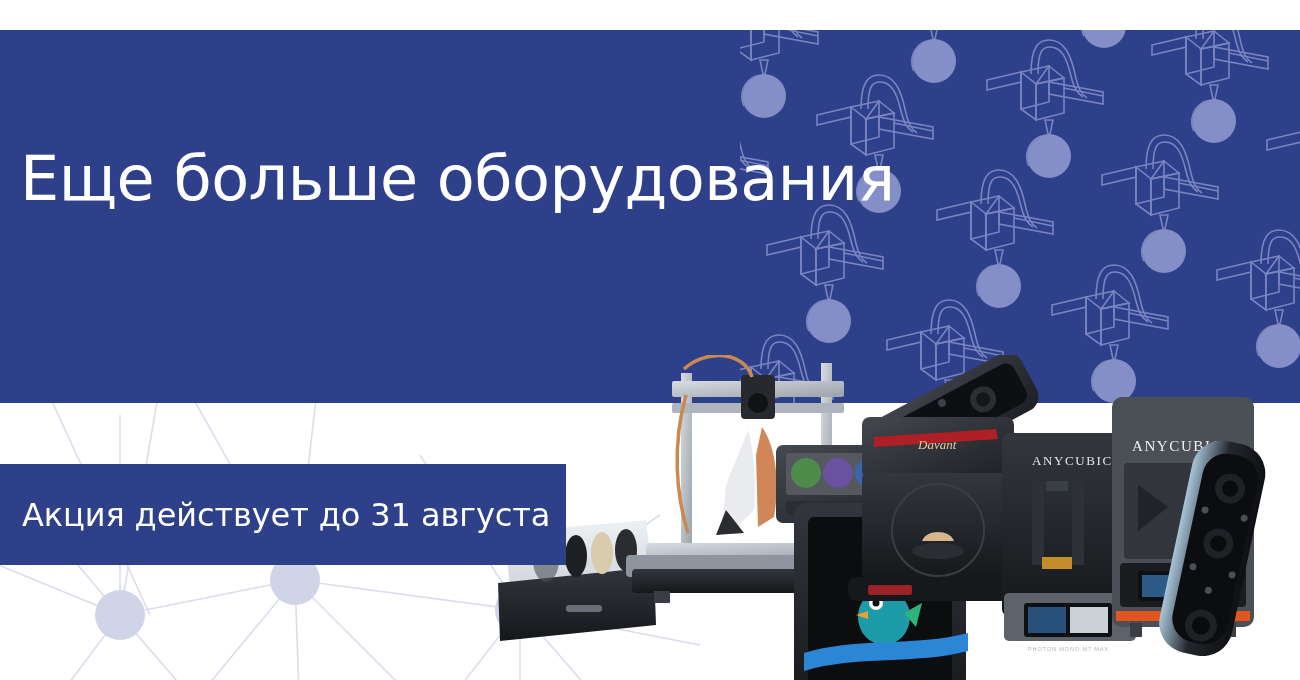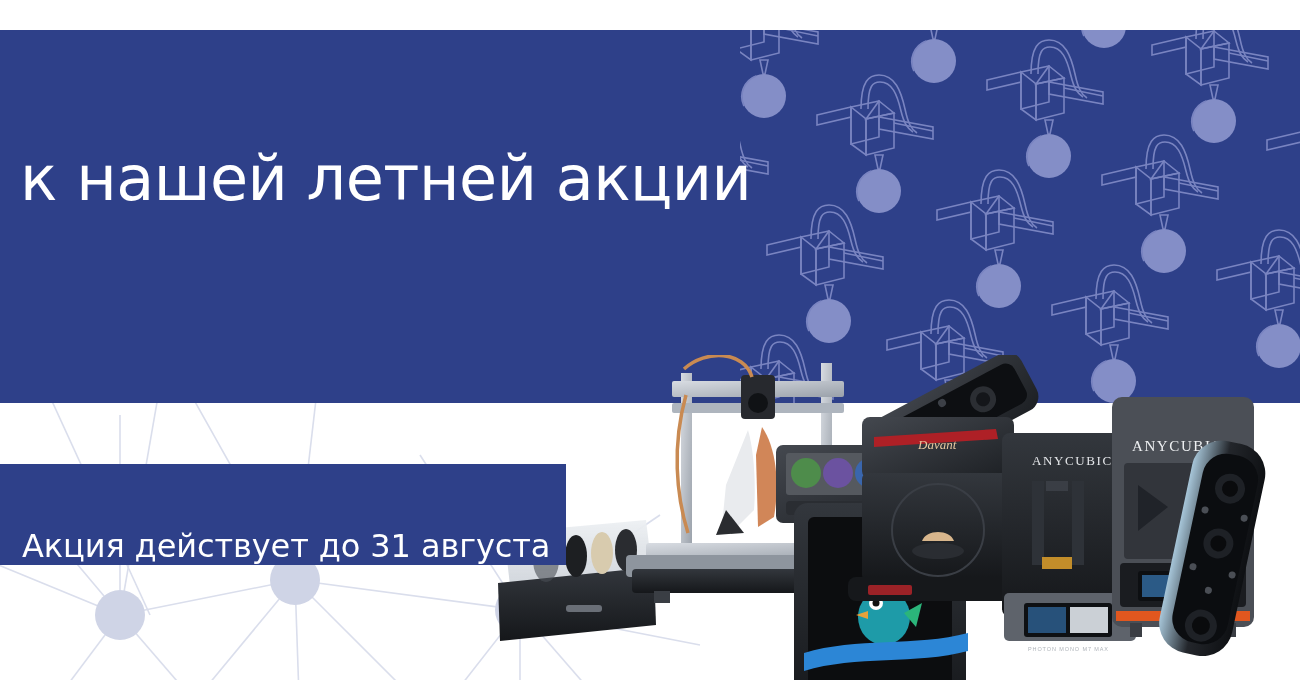--- a/index.html
+++ b/index.html
@@ -51,21 +51,21 @@
     width:800px; height:325px;
     z-index:3;
   }
 
   
   .promo-badge {
     position:absolute; left:0px; top:464px;
     width:566px; height:101px;
     background:#2E4089;
     z-index:5;
-    display:flex; align-items:flex-end;
+    display:flex; align-items:center;
   }
   .promo-badge-text {
     color:#ffffff;
     font-size:32px;
     font-weight:400;
     padding-left:22px;
     letter-spacing:-0.1px;
     white-space:nowrap;
   }
 </style>
@@ -151,21 +151,21 @@
 
         <use href="#extruder" x="-5" y="295"></use>
         <use href="#extruder" x="165" y="260"></use>
         <use href="#extruder" x="330" y="225"></use>
         <use href="#extruder" x="495" y="190"></use>
       </g>
     </svg>
   </div>
 
   <div class="headline">
-    <span class="headline-line">к нашей летней акции</span>
+    <span class="headline-line">Еще больше оборудования</span>
   </div>
 
   <div class="products">
     <svg width="800" height="325" viewBox="0 0 800 325" xmlns="http://www.w3.org/2000/svg">
       <defs>
         <linearGradient id="metal" x1="0" y1="0" x2="1" y2="1">
           <stop offset="0%" stop-color="#D8DCE2"></stop>
           <stop offset="100%" stop-color="#9AA1AA"></stop>
         </linearGradient>
         <linearGradient id="darkbody" x1="0" y1="0" x2="0" y2="1">

